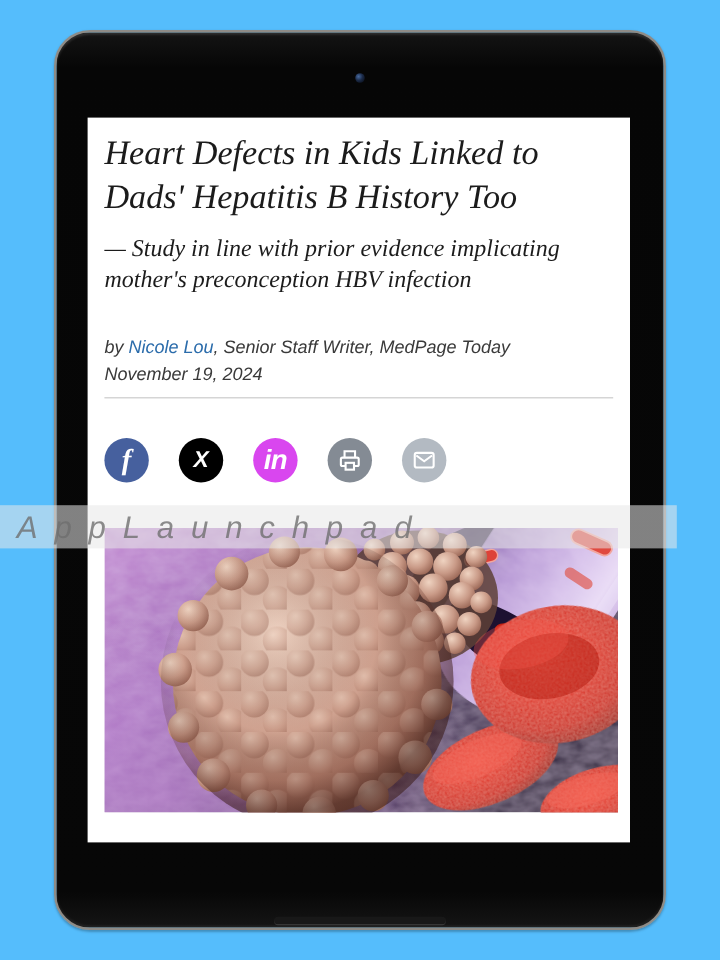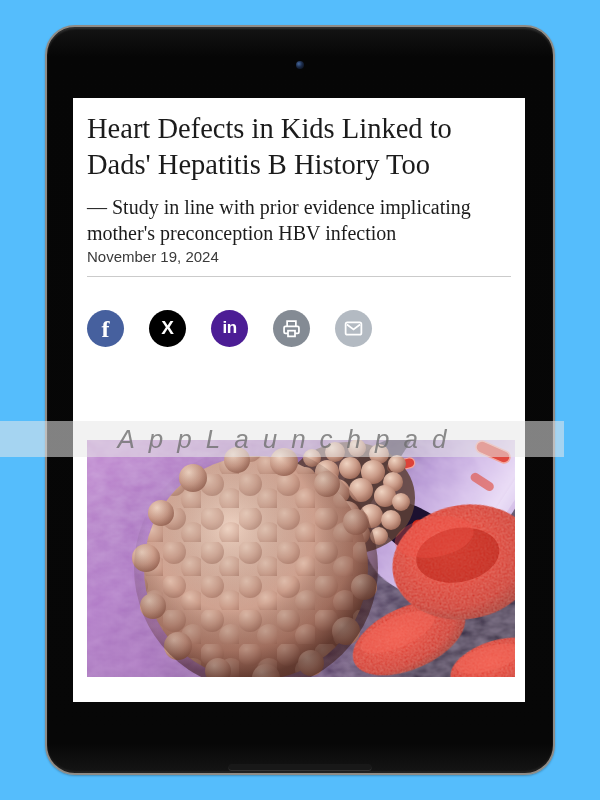--- a/index.html
+++ b/index.html
@@ -20,21 +20,21 @@
     background:radial-gradient(circle at 35% 35%, #46699e 0%, #1b2a47 45%, #05070d 100%);
   }
   .bottom-slot {
     position:absolute; left:50%; bottom:3px; transform:translateX(-50%);
     width:143px; height:6px; border-radius:3px;
     background:#181818; box-shadow:0 1px 0 rgba(255,255,255,.14);
   }
   
   .screen {
     position:absolute; left:26px; top:71px; width:452px; height:604px;
-    background:#ffffff; overflow:hidden;
+    background:#ffffff; overflow:hidden;font-style:italic;
   }
   .content { padding:0 14px; }
   .headline {
     font-family:"Liberation Serif", serif; font-weight:400;
     font-size:28.5px; line-height:1.27; color:#1b1b1b;
     margin:13px 0 0 0; letter-spacing:0;
   }
   .dek {
     font-family:"Liberation Serif", serif; font-weight:400;
     font-size:20px; line-height:1.3; color:#1c1c1c; margin:11px 0 0 0;
@@ -45,31 +45,31 @@
   .rule { border:none; border-top:1px solid #cbcbcb; margin:7px 0 0 0; }
   
   .share-row { display:flex; gap:25px; margin-top:33px; }
   .share-btn {
     width:37px; height:37px; border-radius:50%; color:#fff;
     display:flex; align-items:center; justify-content:center;
     font-weight:700; cursor:pointer; flex:0 0 auto; user-select:none;
   }
   .share-btn.fb { background:#46609e; font-size:24px; font-family:"Liberation Serif",serif; padding-top:2px; box-sizing:border-box; }
   .share-btn.xx { background:#000000; font-size:19px; }
-  .share-btn.li { background:#4c1d95; font-size:17px; letter-spacing:-.5px;text-align:center; }
+  .share-btn.li { background:#d946ef; font-size:23px; letter-spacing:-.5px;text-align:center; }
   .share-btn.pr { background:#848b94; }
   .share-btn.em { background:#b3bac2; }
   
   .hero { position:absolute; left:14px; top:342px; width:428px; height:237px; }
   .hero svg { display:block; width:428px; height:237px; }
   
   .watermark-band {
     position:absolute; left:0; top:421px; width:564px; height:36px; z-index:5;
     background:rgba(232,232,232,0.55);
-    display:flex; align-items:center; justify-content:center;
+    display:flex; align-items:center; 
   }
   .watermark-text {
     font-style:italic; font-size:26px; letter-spacing:14px; padding-left:14px;
     color:#6e6e6e; opacity:.78; white-space:nowrap;
   }
 </style>
 </head>
 <body>
 
 <div class="stage">
@@ -77,20 +77,21 @@
   <div class="tablet">
     <div class="camera"></div>
 
     <div class="screen">
       <div class="content">
 
         <h1 class="headline">Heart Defects in Kids Linked to Dads' Hepatitis B History Too</h1>
 
         <p class="dek">— Study in line with prior evidence implicating mother's preconception HBV infection</p>
 
+        <div class="byline"><span>by </span><a class="author-link">Nicole Lou</a><span>, Senior Staff Writer, MedPage Today</span></div>
 
         <div class="pub-date">November 19, 2024</div>
 
         <hr class="rule">
 
         <div class="share-row">
           <div class="share-btn fb">
             <span>f</span>
           </div>
           <div class="share-btn xx">

